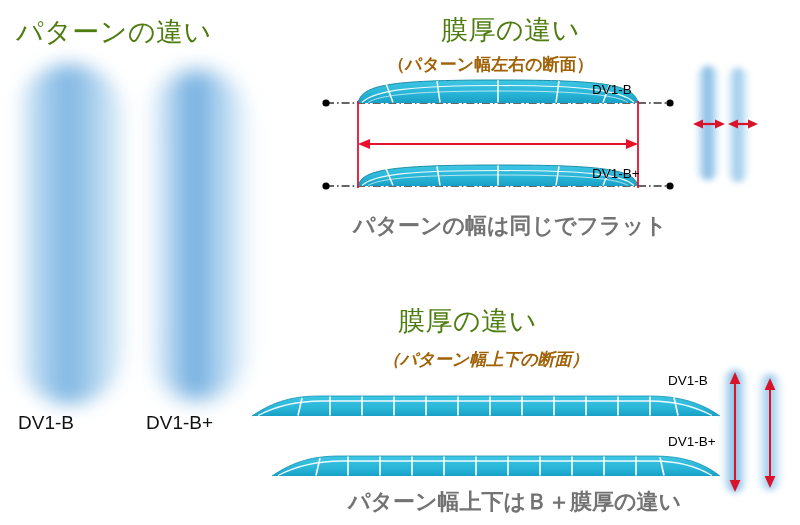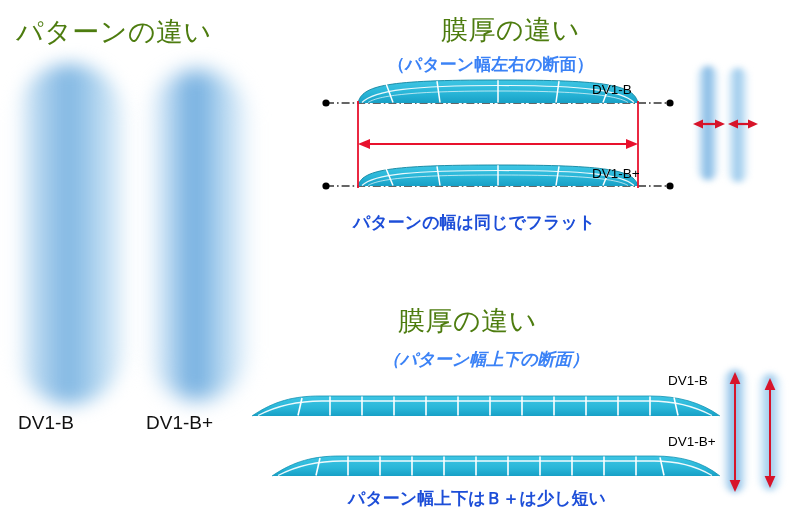--- a/index.html
+++ b/index.html
@@ -22,27 +22,27 @@
     font-weight: normal;
     font-size: 27px;
     letter-spacing: 0.5px;
     white-space: nowrap;
     color: #4d7c0f;
   }
   .sec-sub {
     font-weight: bold;
     font-size: 17px;
     white-space: nowrap;
-    color: #3b82f6;
+    color: #a16207;
   }
   .caption {
     font-weight: bold;
-    font-size: 17px;
-    white-space: nowrap;
-    color: #1d4ed8;
+    font-size: 22px;
+    white-space: nowrap;
+    color: #737373;
   }
   .plain-label {
     font-size: 19px;
     white-space: nowrap;
     color: #111;
   }
   .small-label {
     font-size: 13.5px;
     white-space: nowrap;
     color: #000;
@@ -281,13 +281,13 @@
       <path d="M 19 126 L 13.6 114 L 24.4 114 Z" fill="#d7142a"></path>
     </g>
     <g>
       <line x1="54" y1="20" x2="54" y2="114" stroke="#d7142a" stroke-width="2"></line>
       <path d="M 54 12 L 48.6 24 L 59.4 24 Z" fill="#d7142a"></path>
       <path d="M 54 122 L 48.6 110 L 59.4 110 Z" fill="#d7142a"></path>
     </g>
   </svg>
 </div>
 
-<div class="abs caption" style="left:348px; top:487px;">パターン幅上下はＢ＋は少し短い</div>
+<div class="abs caption" style="left:348px; top:487px;">パターン幅上下はＢ＋膜厚の違い</div>
 
 </body></html>

